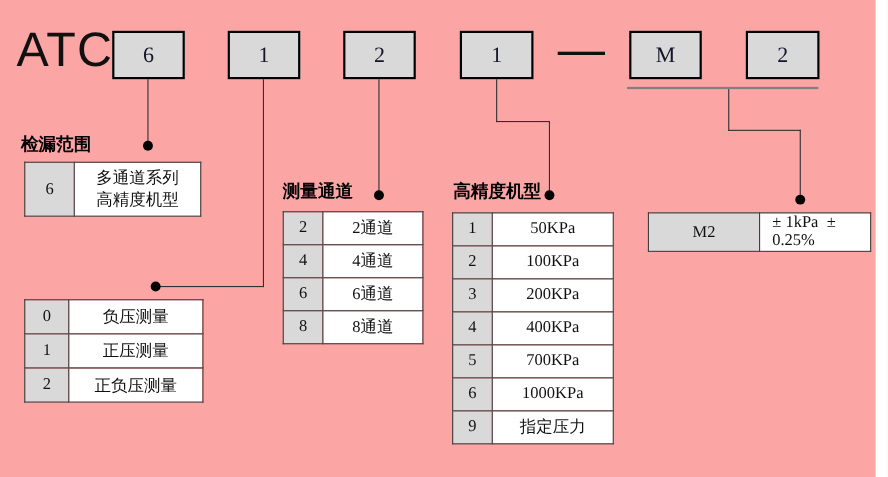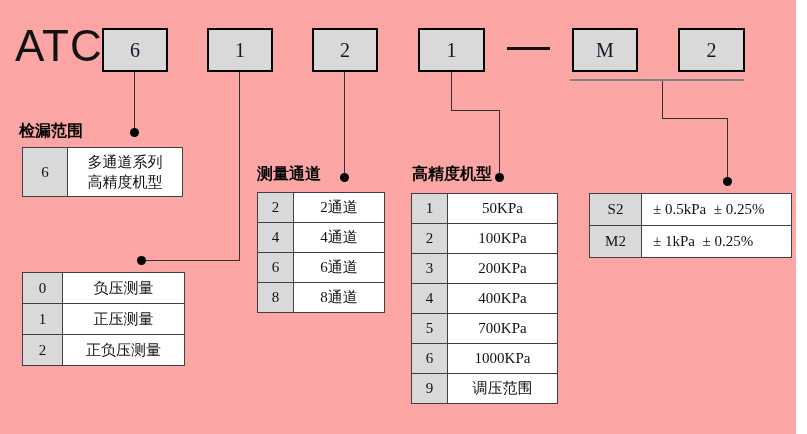--- a/index.html
+++ b/index.html
@@ -196,31 +196,27 @@
     <tr style="height:30px;">
       <td class="code-cell">5</td>
       <td class="desc-cell">700KPa</td>
     </tr>
     <tr style="height:30px;">
       <td class="code-cell">6</td>
       <td class="desc-cell">1000KPa</td>
     </tr>
     <tr style="height:30px;">
       <td class="code-cell">9</td>
-      <td class="desc-cell">调压范围</td>
+      <td class="desc-cell">指定压力</td>
     </tr>
   </tbody>
     </table>
 
   <table class="tbl" style="left:589px;top:193px;width:203px;">
     <tbody>
-        <tr style="height:32px;">
-      <td class="code-cell" style="width:52px;">S2</td>
-      <td class="desc-cell leak-desc">± 0.5kPa  ± 0.25%</td>
-    </tr>
     <tr style="height:32px;">
       <td class="code-cell">M2</td>
       <td class="desc-cell leak-desc">± 1kPa  ± 0.25%</td>
     </tr>
   </tbody>
     </table>
 
 </div>
 
 </body></html>

